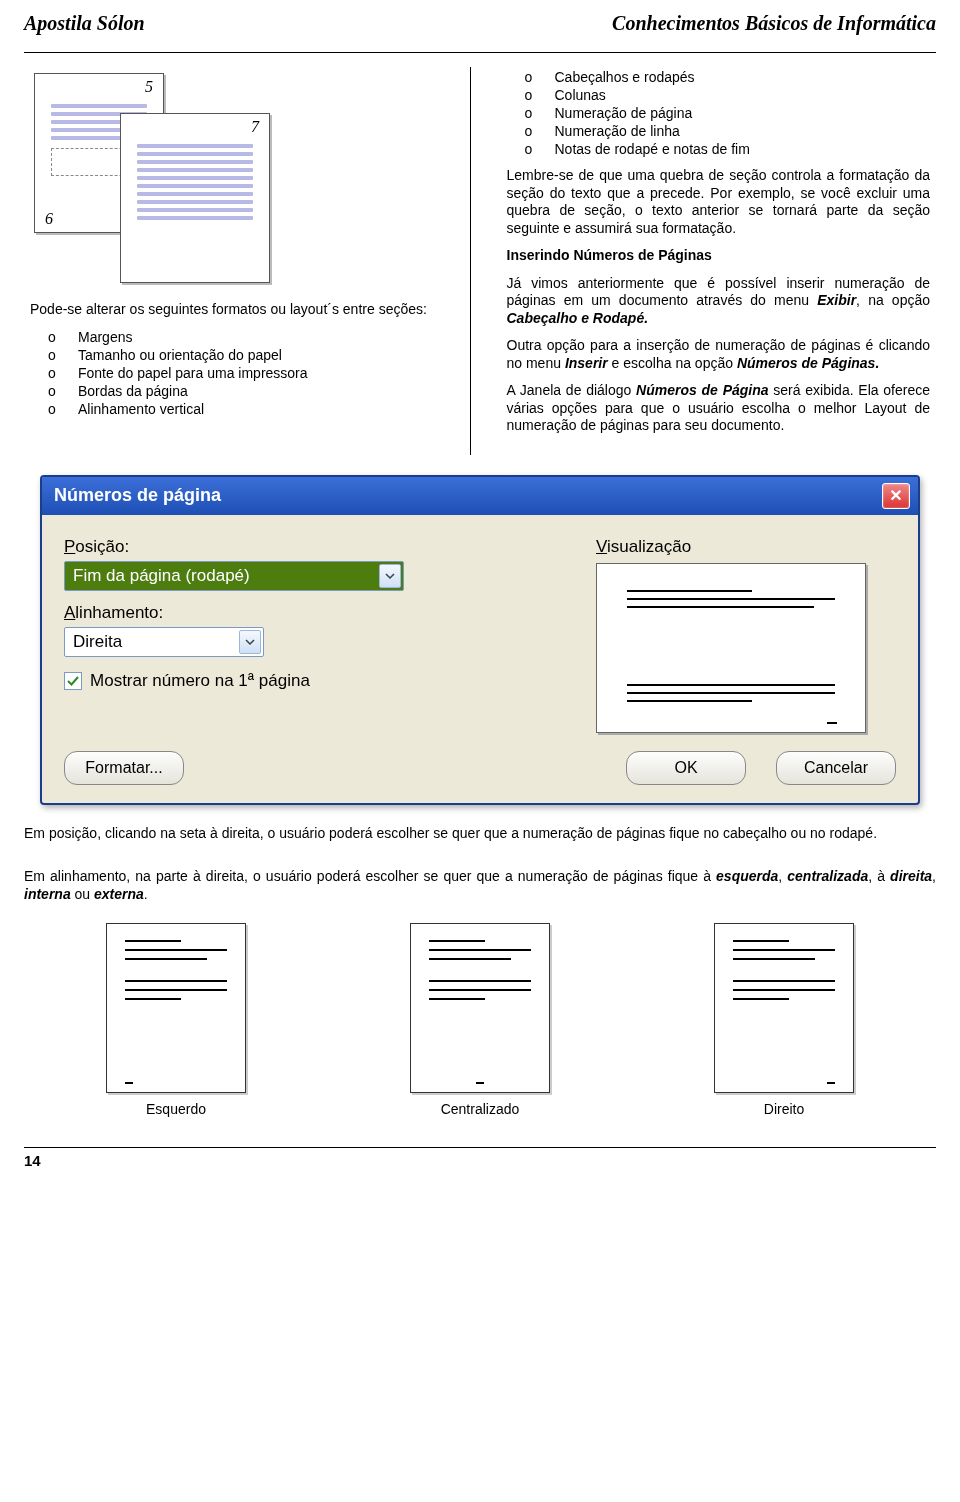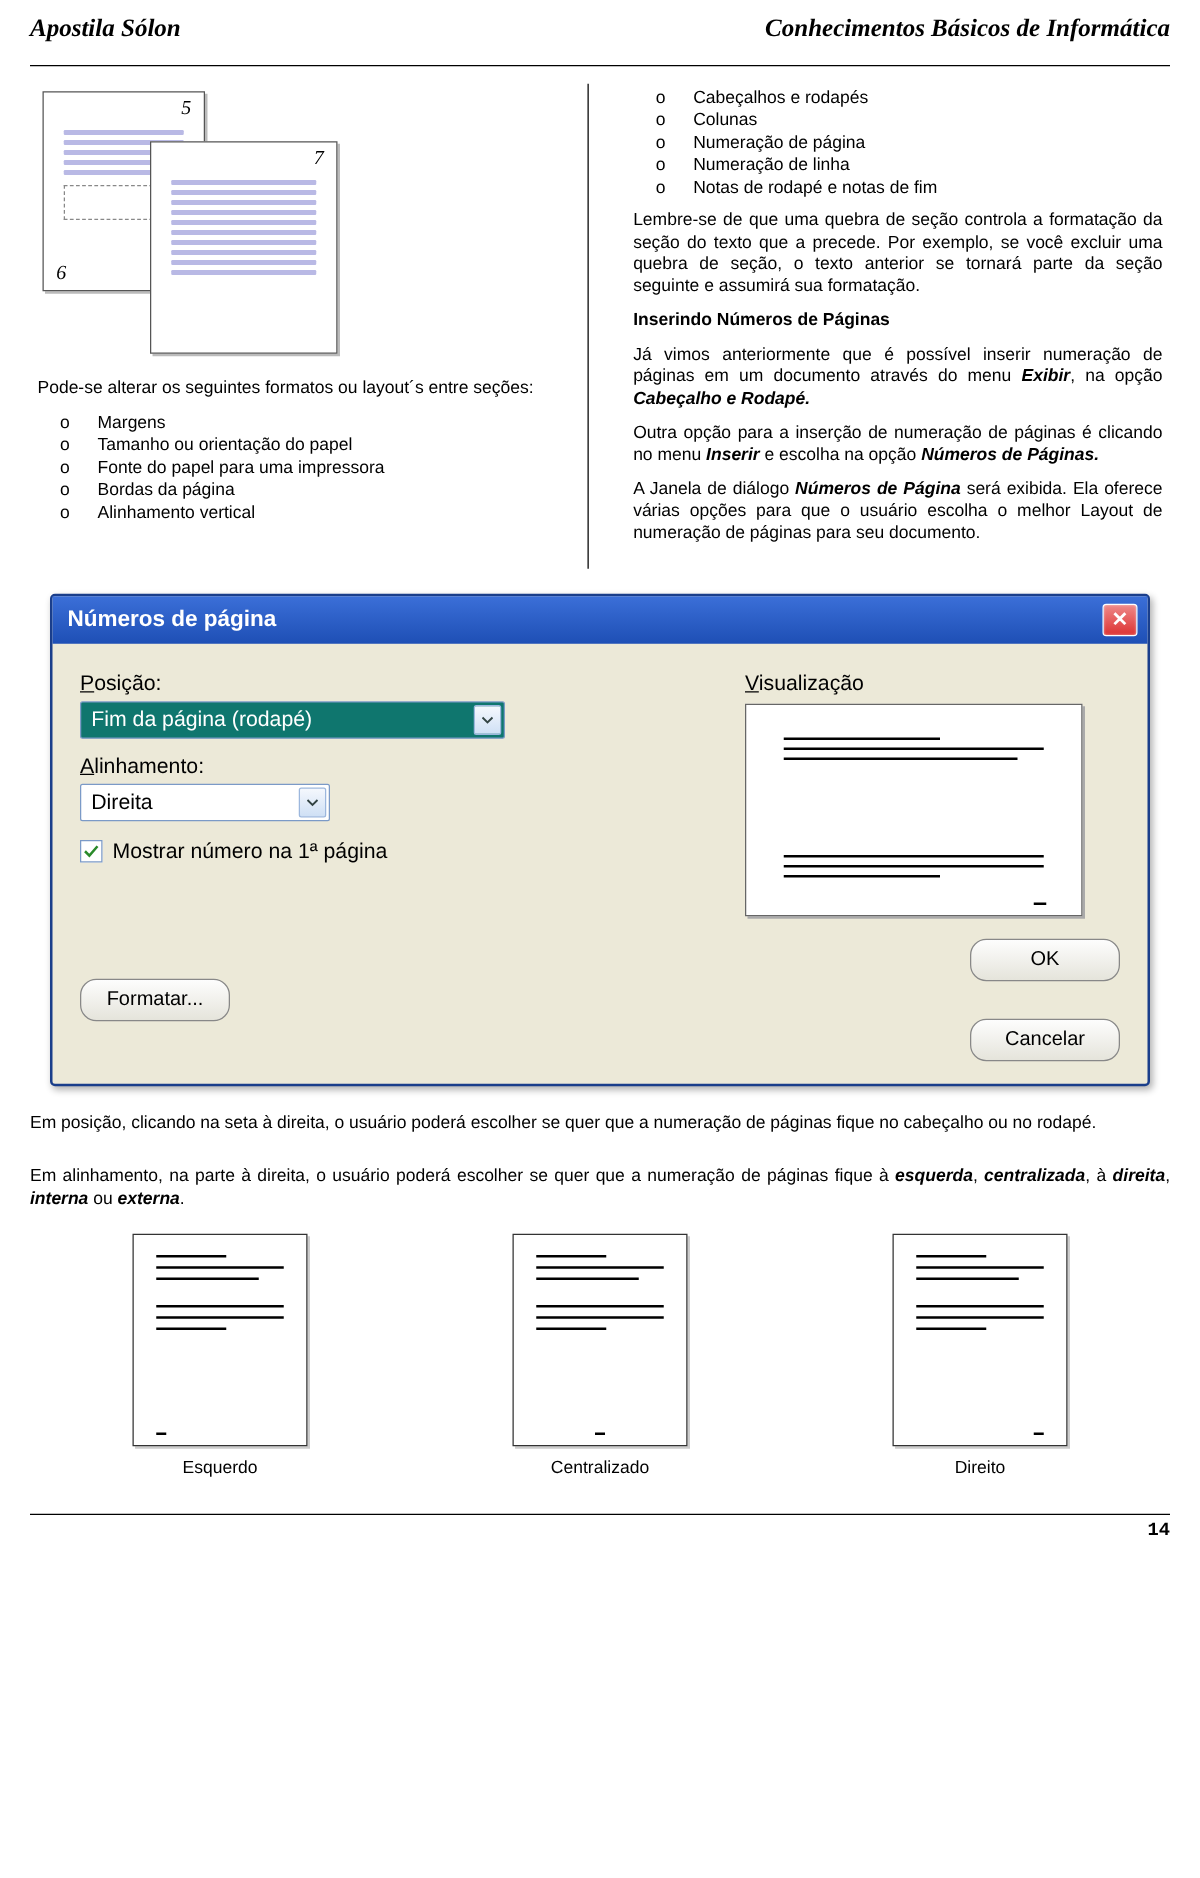--- a/index.html
+++ b/index.html
@@ -89,21 +89,21 @@
   }
   .dlg-left { flex: 1; }
   .dlg-right { width: 300px; }
   .dlg-label { margin: 4px 0 4px 0; }
   .dlg-label .ul { text-decoration: underline; }
   .combo {
     display: flex; align-items: center; justify-content: space-between;
     border: 1px solid #7b9ac7; background: #fff; height: 30px;
     padding: 0 2px 0 8px; border-radius: 2px;
   }
-  .combo.sel { background: #0f766e; color: #fff; }
+  .combo.sel { background: #4d7c0f; color: #fff; }
   .combo-btn {
     width: 22px; height: 24px; background: linear-gradient(#f5f8fd,#cfe0f5);
     border: 1px solid #9cb7dd; border-radius: 2px;
     display: flex; align-items: center; justify-content: center;
     cursor: pointer;
   }
   .combo-btn svg { width: 10px; height: 10px; }
   .chk-row { display: flex; align-items: center; gap: 8px; margin-top: 14px; }
   .chk {
     width: 18px; height: 18px; border: 1px solid #7b9ac7; background: #fff;
@@ -125,21 +125,21 @@
     display: flex; justify-content: space-between; align-items: center;
     padding: 0 22px 18px 22px;
   }
   .btn {
     min-width: 120px; height: 34px; padding: 0 18px;
     background: linear-gradient(#fdfdfd,#e5e4db);
     border: 1px solid #888; border-radius: 13px;
     font-size: 16px; cursor: pointer;
     display: inline-flex; align-items: center; justify-content: center;
   }
-  .btns-right { display: flex; gap: 30px; flex-direction: column; }
+  .btns-right { display: flex; gap: 30px; }
 
   
   .align-row {
     display: flex; justify-content: space-around; align-items: flex-start;
     margin: 20px 0 10px 0;
   }
   .align-col { text-align: center; }
   .align-page {
     width: 140px; height: 170px; border: 1px solid #333; background: #fff;
     padding: 16px 18px 22px 18px; position: relative;
@@ -149,22 +149,22 @@
   }
   .al { height: 2px; background: #000; }
   .al.s { width: 55%; }
   .al.m { width: 80%; }
   .al.l { width: 100%; }
   .al-num { position: absolute; bottom: 8px; width: 8px; height: 2px; background: #000; }
   .al-num.left  { left: 18px; }
   .al-num.center{ left: 50%; transform: translateX(-50%); }
   .al-num.right { right: 18px; }
   .footer-pn {
-    text-align: right; font-weight: bold; font-size: 15px;
-    border-top: 1px solid #000; margin-top: 30px; padding-top: 4px; font-family: Liberation Mono, monospace;
+    text-align: left; font-weight: bold; font-size: 15px;
+    border-top: 1px solid #000; margin-top: 30px; padding-top: 4px;
   }
 </style>
 </head>
 <body>
 
 
 
 
 <div class="header-row">
   <span>Apostila Sólon</span>

